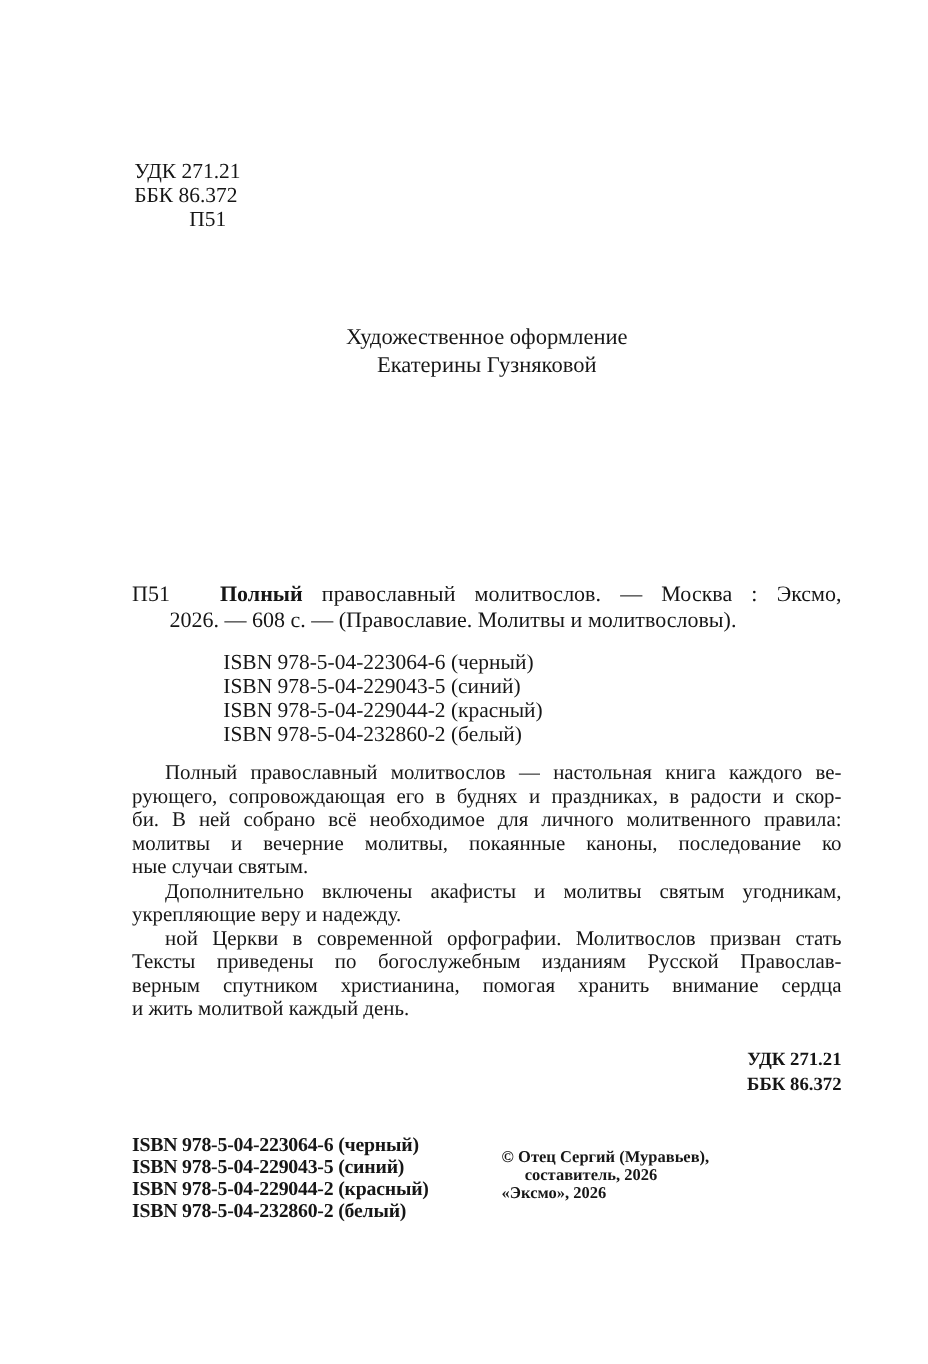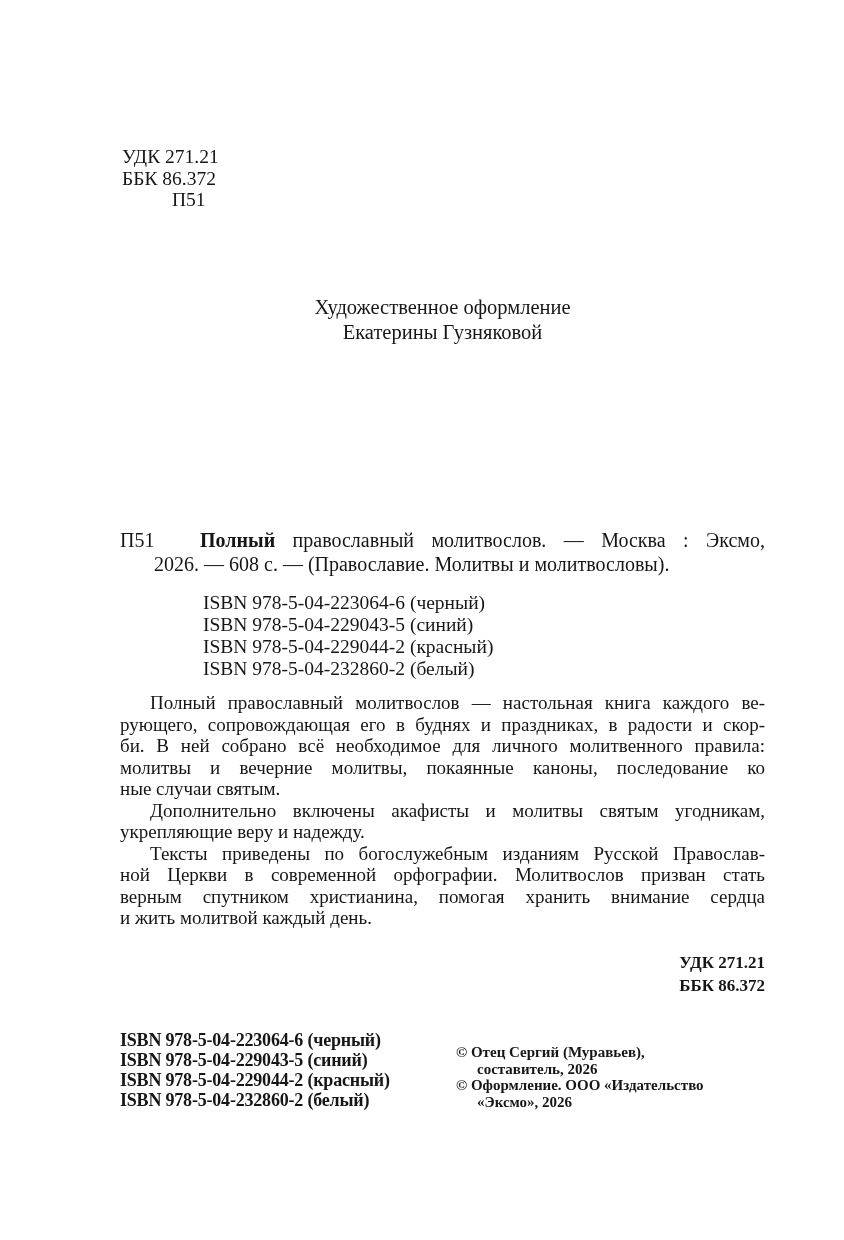--- a/index.html
+++ b/index.html
@@ -125,37 +125,36 @@
       <div>рующего, сопровождающая его в буднях и праздниках, в радости и скор-</div>
       <div>би. В ней собрано всё необходимое для личного молитвенного правила:</div>
       <div>молитвы и вечерние молитвы, покаянные каноны, последование ко</div>
       <div>ные случаи святым.</div>
     </div>
   <div class="para">
       <div>Дополнительно включены акафисты и молитвы святым угодникам,</div>
       <div>укрепляющие веру и надежду.</div>
     </div>
   <div class="para">
+      <div>ной Церкви в современной орфографии. Молитвослов призван стать</div>
       <div>Тексты приведены по богослужебным изданиям Русской Православ-</div>
-      <div>ной Церкви в современной орфографии. Молитвослов призван стать</div>
       <div>верным спутником христианина, помогая хранить внимание сердца</div>
       <div>и жить молитвой каждый день.</div>
     </div>
 </div>
 
 <div class="abs" id="udk-bottom">
   <div>УДК 271.21</div>
   <div>ББК 86.372</div>
 </div>
 
 <div class="abs" id="isbn-bottom">
     <div>ISBN 978-5-04-223064-6 (черный)</div>
     <div>ISBN 978-5-04-229043-5 (синий)</div>
     <div>ISBN 978-5-04-229044-2 (красный)</div>
     <div>ISBN 978-5-04-232860-2 (белый)</div>
   </div>
 
 <div class="abs" id="copyright">
     <div>© Отец Сергий (Муравьев),</div>
     <div>составитель, 2026</div>
-    <div>© Оформление. ООО «Издательство</div>
     <div>«Эксмо», 2026</div>
   </div>
 
 </body></html>

